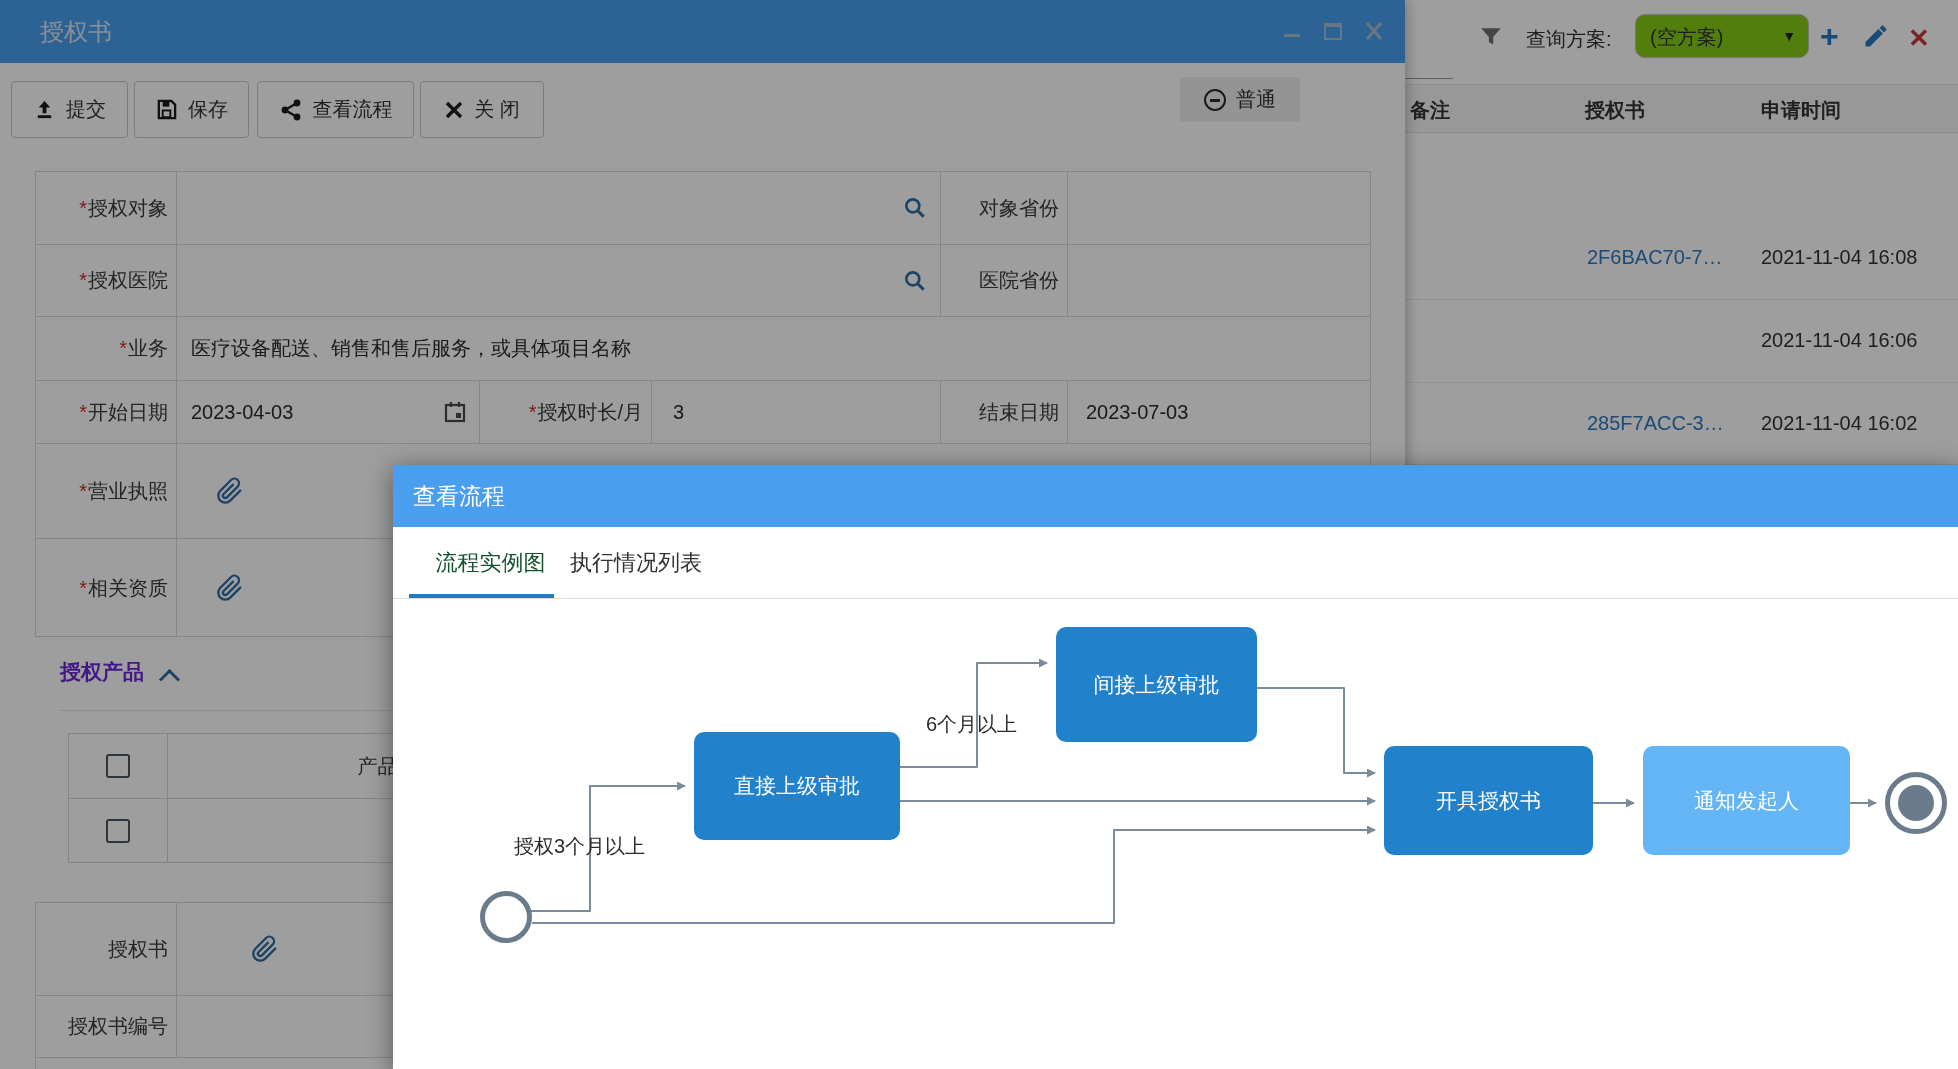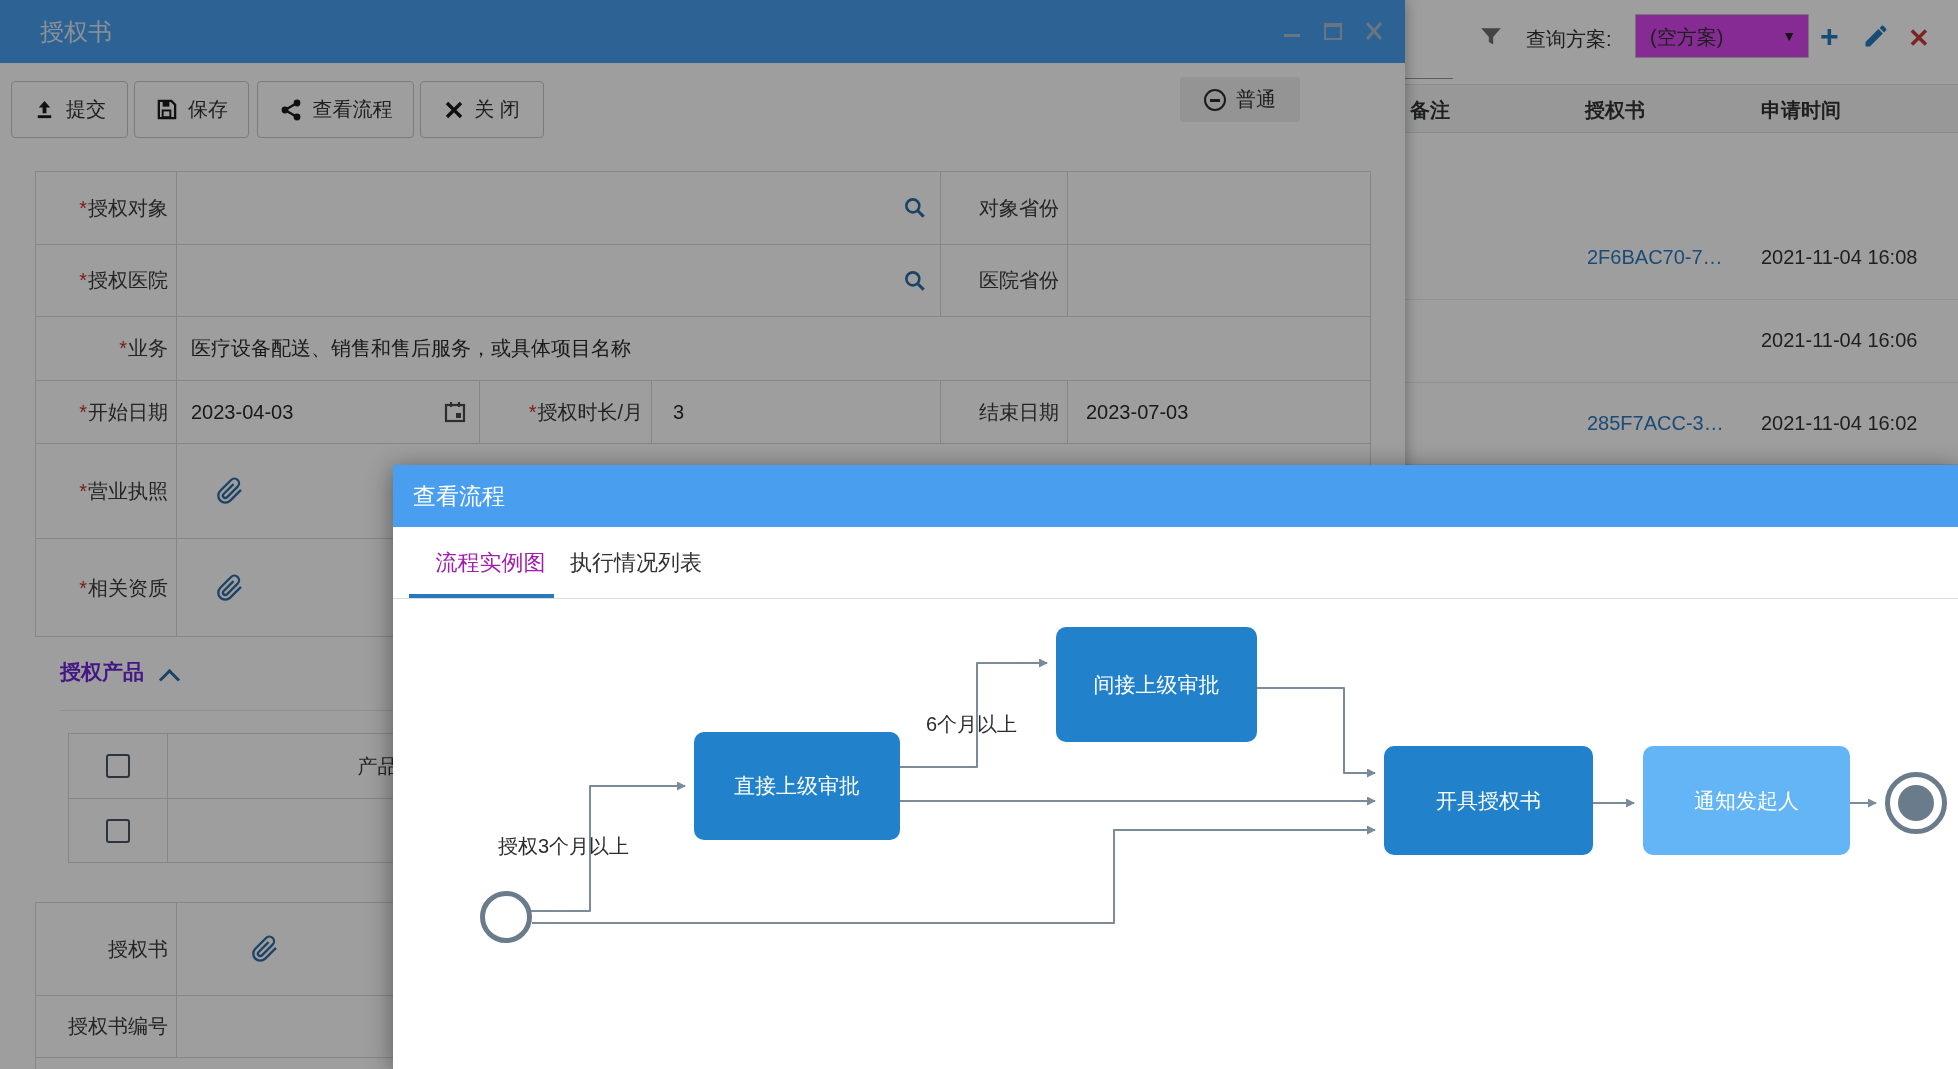--- a/index.html
+++ b/index.html
@@ -4,21 +4,21 @@
 <style>
   * { margin:0; padding:0; box-sizing:border-box; }
   html,body { background:#555; }
   body { font-family:"Liberation Sans", sans-serif; }
   #stage { position:relative; width:1958px; height:1069px; overflow:hidden; background:#fff; margin:0 auto; }
   .abs { position:absolute; }
 
   
   #bg-page { position:absolute; left:0; top:0; width:1958px; height:1069px; background:#fff; z-index:1; }
   .bg-toolbar-label { font-size:20px; color:#333; }
-  .select-box { border:1px solid #c0c0c0; background:#d946ef; border-radius:0; }
+  .select-box { border:1px solid #c0c0c0; background:#84cc16; border-radius:10px; }
   .select-box .val { font-size:20px; color:#333; position:absolute; left:14px; top:9px; }
   .select-box .caret { position:absolute; right:12px; top:13px; font-size:14px; color:#222; }
   .tb-plus { color:#2779BD; font-size:32px; font-weight:bold; line-height:30px; }
   .tb-close { color:#C63C36; font-size:26px; font-weight:bold; }
   .grid-head { font-size:20px; font-weight:bold; color:#333; }
   .grid-cell { font-size:20px; color:#333; }
   .grid-link { font-size:20px; color:#2E79C0; cursor:pointer; }
   .grid-row { position:absolute; left:1405px; width:553px; border-bottom:1px solid #EBEBEB; }
 
   
@@ -63,21 +63,21 @@
 
   
   #dim-overlay { position:absolute; left:0; top:0; width:1958px; height:1069px; background:rgba(0,0,0,0.38); z-index:50; }
 
   
   #flow-modal { position:absolute; left:393px; top:465px; width:1565px; height:604px; background:#fff; z-index:100; box-shadow:0 4px 24px rgba(0,0,0,0.45); }
   #flow-header { position:absolute; left:0; top:0; width:100%; height:62px; background:#4A9EF0; }
   #flow-title { position:absolute; left:20px; top:0; line-height:62px; font-size:23px; color:#fff; }
   #flow-tabs { position:absolute; left:0; top:62px; width:100%; height:72px; border-bottom:1px solid #DCDCDC; background:#fff; }
   .tab { position:absolute; top:0; height:71px; display:flex; align-items:center; justify-content:center; font-size:22px; cursor:pointer; }
-  .tab.active { color:#a21caf; }
+  .tab.active { color:#14532d; }
   .tab.inactive { color:#333; }
   #tab-underline { position:absolute; left:16px; bottom:0; width:145px; height:4px; background:#2779BD; }
   #flow-canvas { position:absolute; left:0; top:134px; width:1565px; height:470px; background:#fff; }
   #flow-svg { position:absolute; left:0; top:0; z-index:1; }
   .fnode { position:absolute; border-radius:10px; display:flex; align-items:center; justify-content:center;
            color:#fff; font-size:21px; z-index:2; cursor:pointer; }
   .event-circle { position:absolute; border:5px solid #6A7B8C; border-radius:50%; background:#fff; z-index:2; }
   .end-dot { position:absolute; left:8px; top:8px; width:36px; height:36px; border-radius:50%; background:#6A7B8C; }
   .edge-label { position:absolute; font-size:20px; color:#2b2b2b; z-index:3; }
 </style>
@@ -366,17 +366,17 @@
       <div class="event-circle" style="left:87px; top:292px; width:52px; height:52px;"></div>
       <div class="fnode" style="left:663px; top:28px; width:201px; height:115px; background:#2181CB;">间接上级审批</div>
       <div class="fnode" style="left:301px; top:133px; width:206px; height:108px; background:#2181CB;">直接上级审批</div>
       <div class="fnode" style="left:991px; top:147px; width:209px; height:109px; background:#2181CB;">开具授权书</div>
       <div class="fnode" style="left:1250px; top:147px; width:207px; height:109px; background:#64B5F6;">通知发起人</div>
       <div class="event-circle" style="left:1492px; top:173px; width:62px; height:62px;">
         <span class="end-dot"></span>
       </div>
 
       <div class="edge-label" style="left:533px; top:112px;">6个月以上</div>
-      <div class="edge-label" style="left:105px; top:234px;">授权3个月以上</div>
+      <div class="edge-label" style="left:121px; top:234px;">授权3个月以上</div>
     </div>
   </div>
 
 </div>
 
 </body></html>

